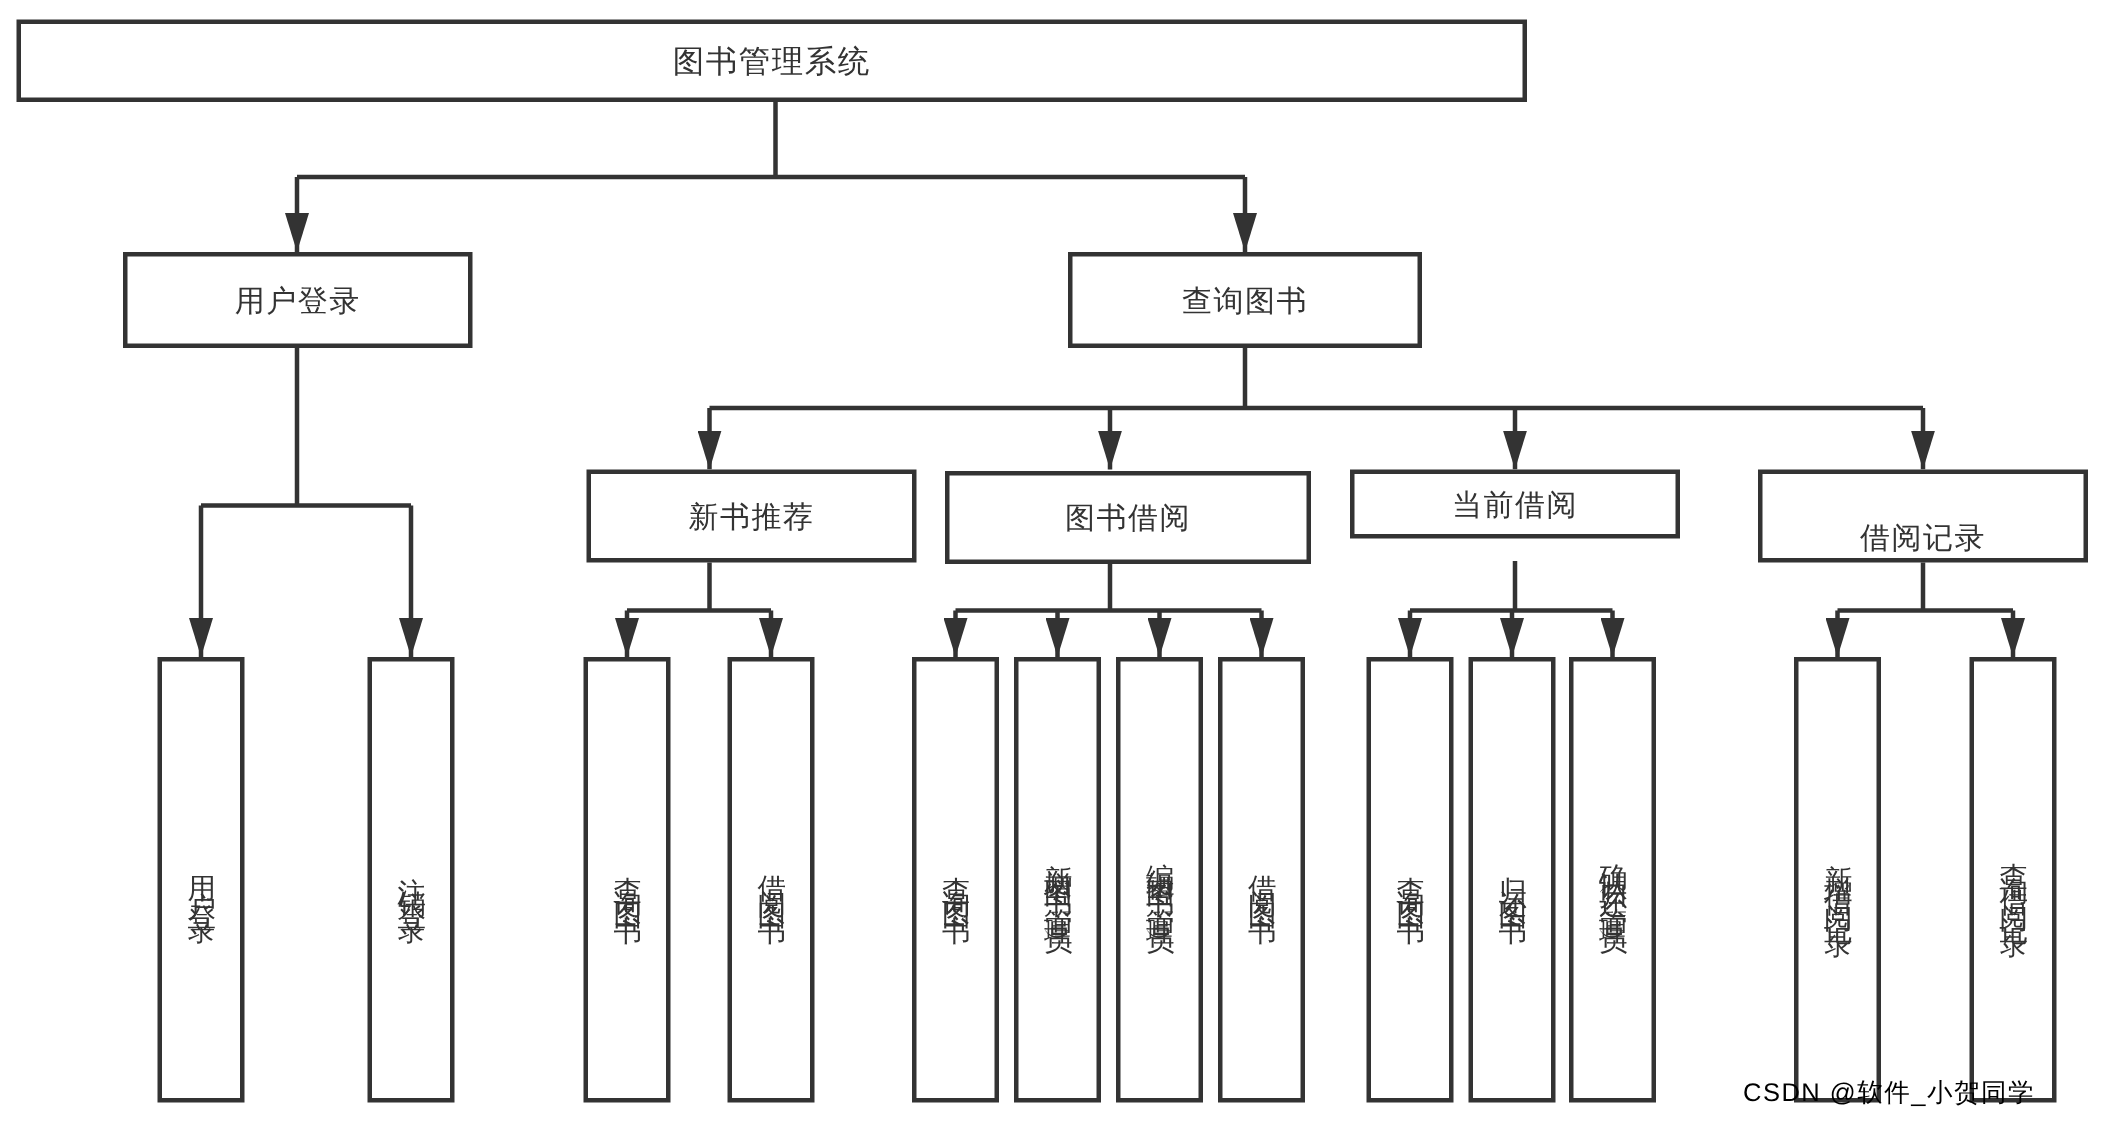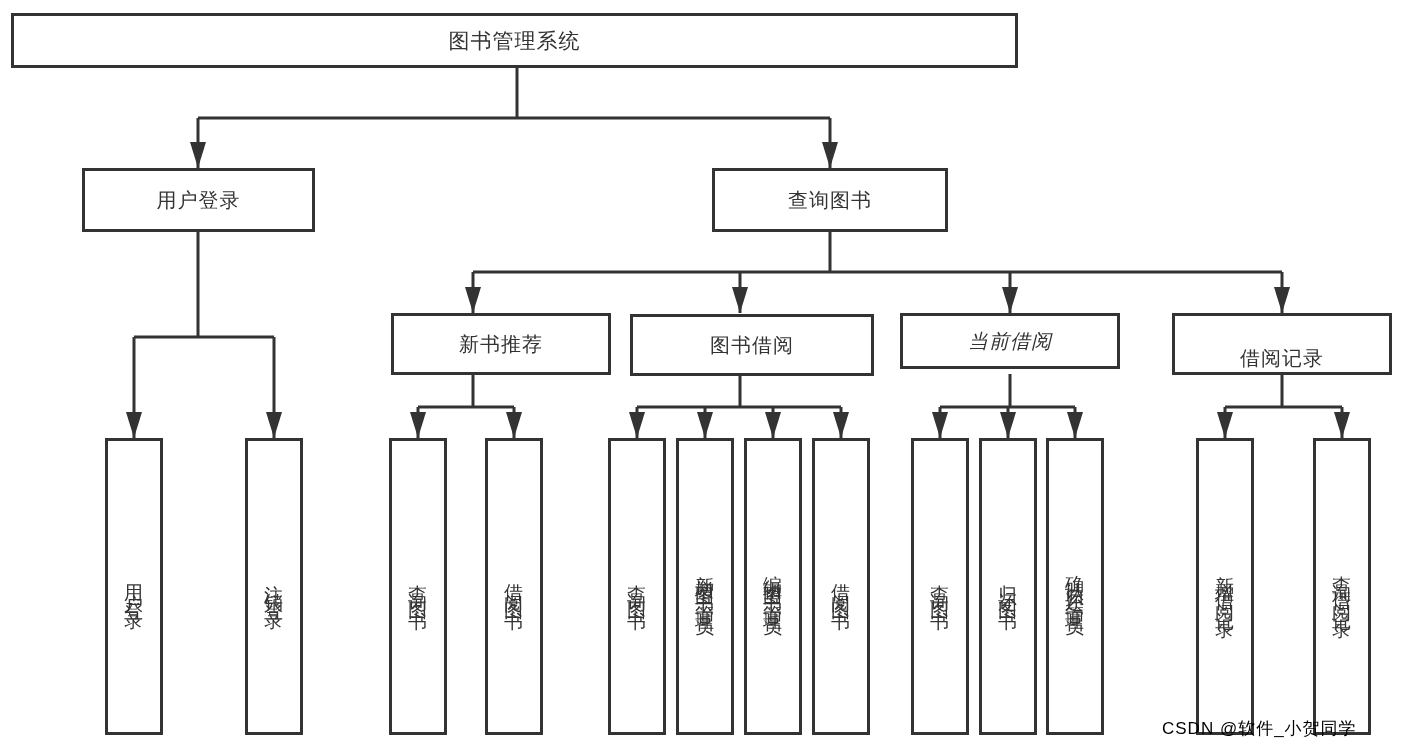--- a/index.html
+++ b/index.html
@@ -123,21 +123,21 @@
   <div class="hnode" style="left:712px; top:168px; width:236px; height:64px;">
     <span>查询图书</span>
   </div>
 
   <div class="hnode" style="left:363px; top:313px; width:220px; height:62px;margin-left:28px;">
     <span>新书推荐</span>
   </div>
   <div class="hnode" style="left:630px; top:314px; width:244px; height:62px;">
     <span>图书借阅</span>
   </div>
-  <div class="hnode" style="left:900px; top:313px; width:220px; height:56px;font-style:italic;">
+  <div class="hnode" style="left:900px; top:313px; width:220px; height:46px;">
     <span>当前借阅</span>
   </div>
   <div class="hnode" style="left:1172px; top:313px; width:220px; height:62px;align-items:flex-end;">
     <span>借阅记录</span>
   </div>
 
   <div class="vnode" style="left:105px; top:438px; width:58px; height:297px;">
     <span class="vlabel">用户登录</span>
   </div>
   <div class="vnode" style="left:245px; top:438px; width:58px; height:297px;">

